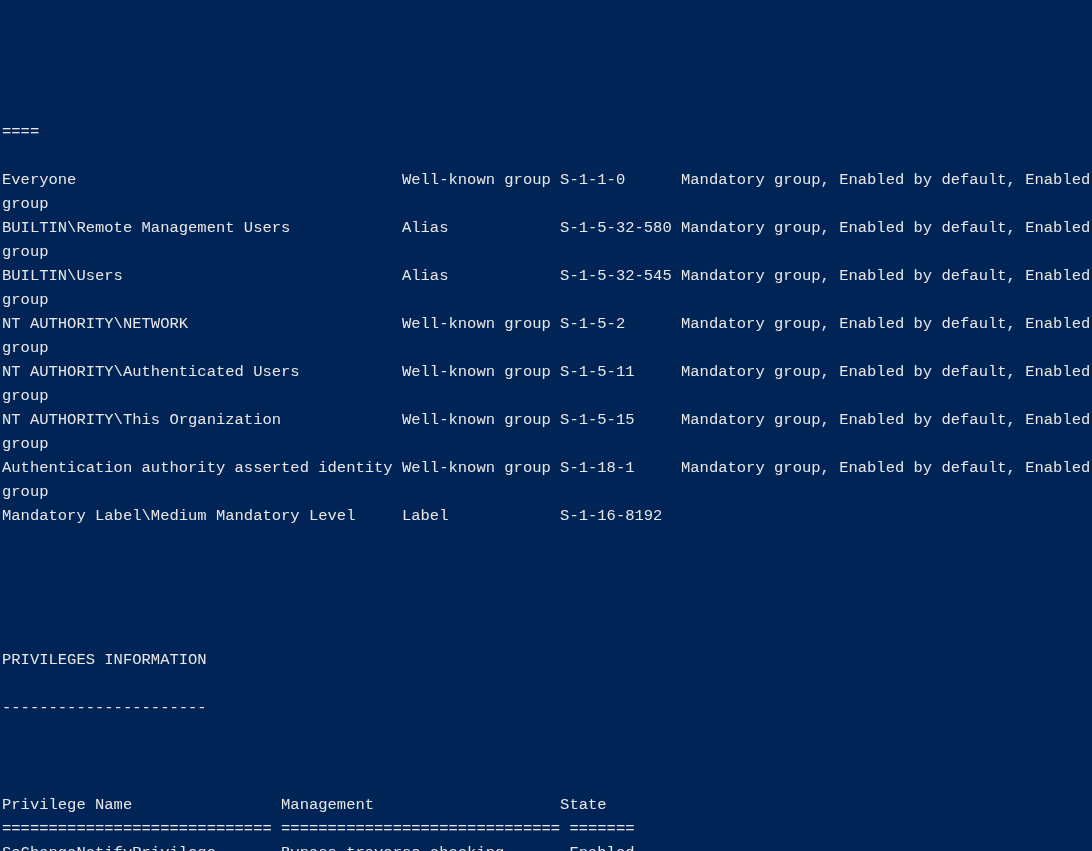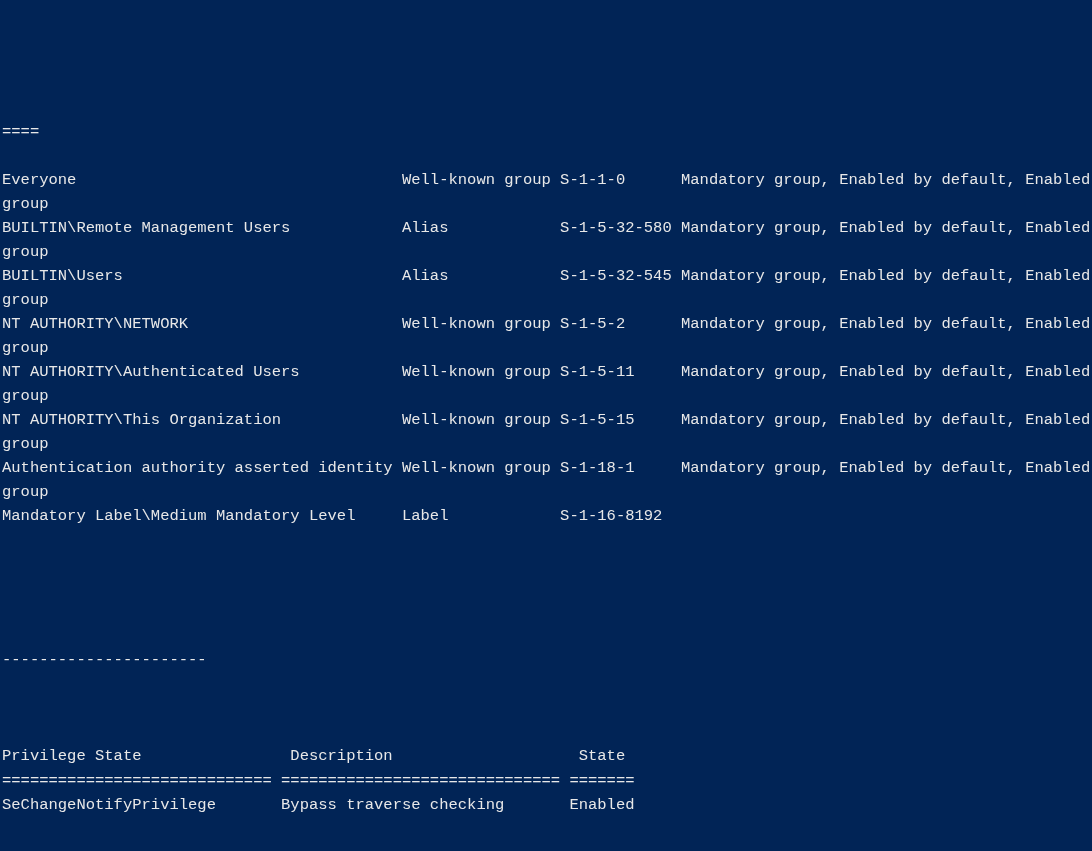--- a/index.html
+++ b/index.html
@@ -26,23 +26,24 @@
 </head>
 <body>
 
 
 
 <div class="terminal">
 <span class="line">====</span>
 <span id="groups-block"><span class="line">Everyone                                   Well-known group S-1-1-0      Mandatory group, Enabled by default, Enabled </span><span class="line">group</span><span class="line">BUILTIN\Remote Management Users            Alias            S-1-5-32-580 Mandatory group, Enabled by default, Enabled </span><span class="line">group</span><span class="line">BUILTIN\Users                              Alias            S-1-5-32-545 Mandatory group, Enabled by default, Enabled </span><span class="line">group</span><span class="line">NT AUTHORITY\NETWORK                       Well-known group S-1-5-2      Mandatory group, Enabled by default, Enabled </span><span class="line">group</span><span class="line">NT AUTHORITY\Authenticated Users           Well-known group S-1-5-11     Mandatory group, Enabled by default, Enabled </span><span class="line">group</span><span class="line">NT AUTHORITY\This Organization             Well-known group S-1-5-15     Mandatory group, Enabled by default, Enabled </span><span class="line">group</span><span class="line">Authentication authority asserted identity Well-known group S-1-18-1     Mandatory group, Enabled by default, Enabled </span><span class="line">group</span><span class="line">Mandatory Label\Medium Mandatory Level     Label            S-1-16-8192  </span></span>
 <span class="line"> </span>
 <span class="line"> </span>
+<span class="line">PRIVILEGES INFORMATION</span>
 <span class="line">----------------------</span>
 <span class="line"> </span>
-<span id="priv-block"><span class="line">Privilege State                Description                    State</span><span class="line">============================= ============================== =======</span><span class="line">SeChangeNotifyPrivilege       Bypass traverse checking       Enabled</span></span>
+<span id="priv-block"><span class="line">Privilege Name                Management                    State</span><span class="line">============================= ============================== =======</span><span class="line">SeChangeNotifyPrivilege       Bypass traverse checking       Enabled</span></span>
 
 
 
 
 
 
 
 
 
 </div>

